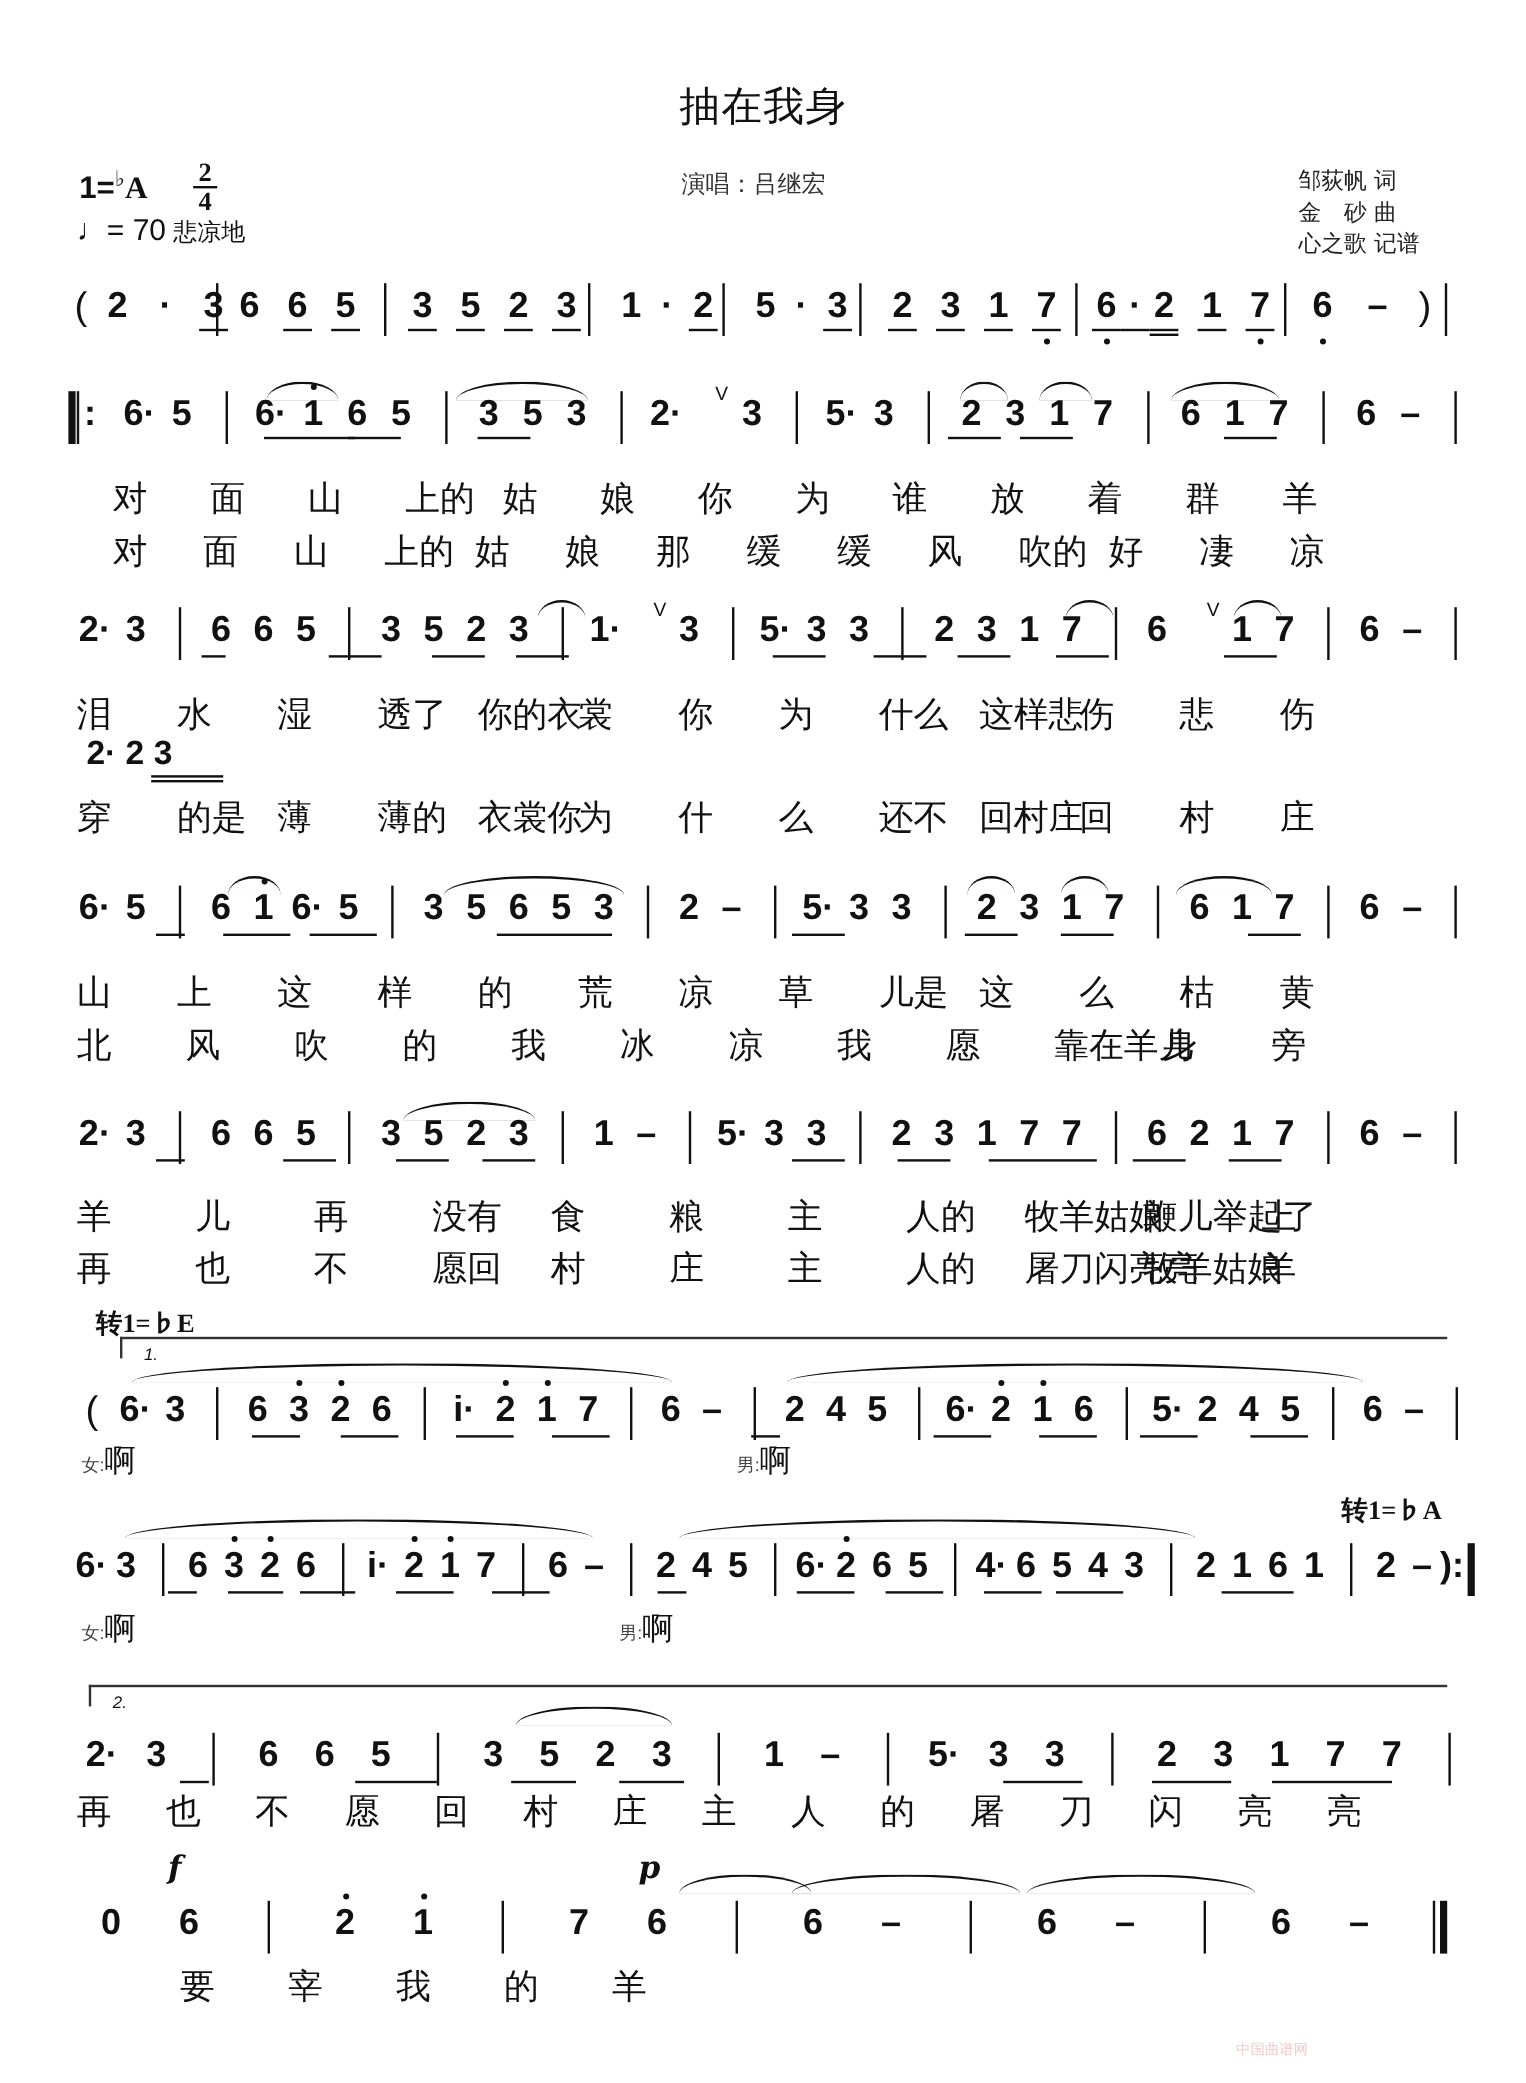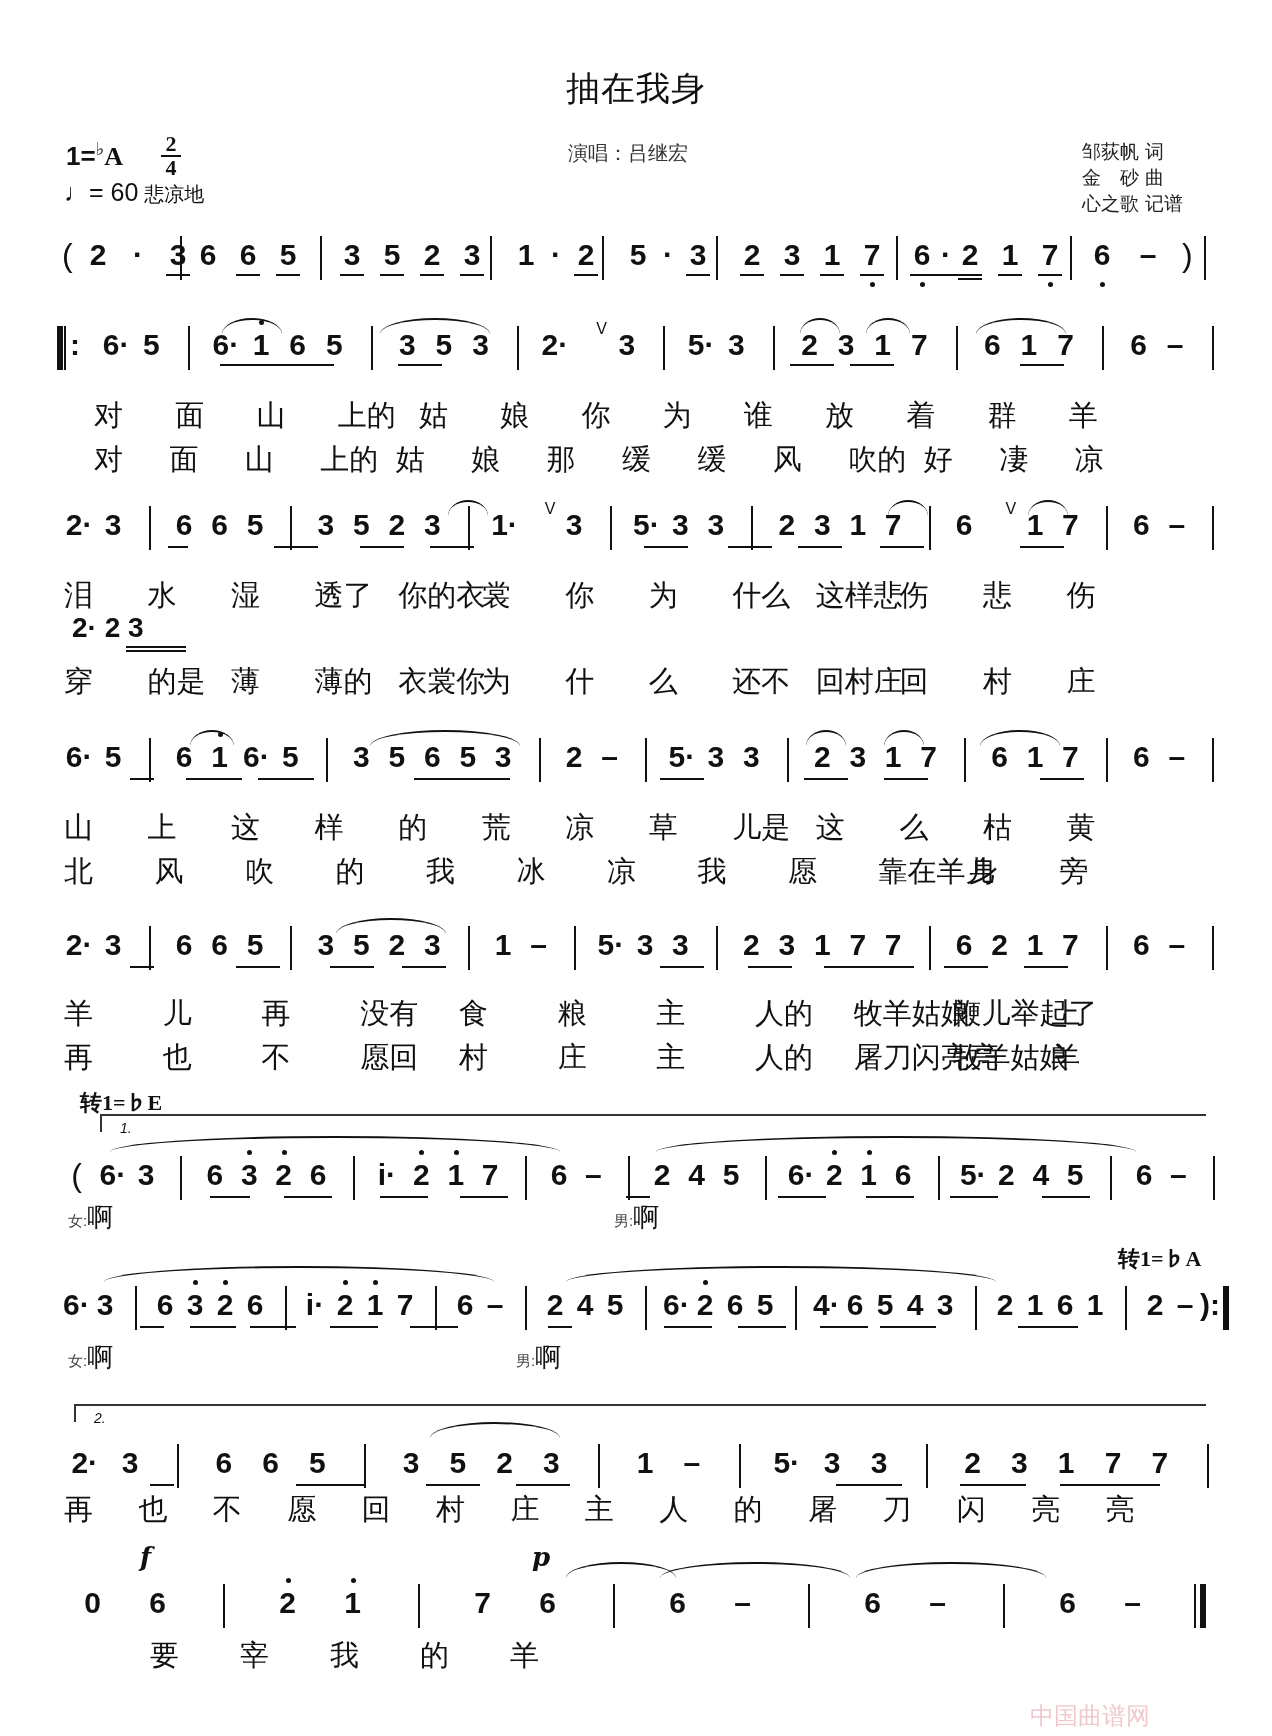--- a/index.html
+++ b/index.html
@@ -26,37 +26,37 @@
   .slur{position:absolute;border-top:2px solid #111;border-radius:50% 50% 0 0 / 100% 100% 0 0;height:14px;}
   .breath{position:absolute;font-size:16px;font-family:"Liberation Sans",sans-serif;}
   .lyric{position:absolute;font-size:29px;white-space:pre;}
   .voltabar{position:absolute;height:2px;background:#333;}
   .voltaedge{position:absolute;width:2px;background:#333;}
   .voltanum{position:absolute;font-size:14px;font-style:italic;}
   .keychange{position:absolute;font-size:22px;font-weight:bold;font-family:"Liberation Serif",serif;}
   .part{position:absolute;font-size:26px;}
   .part .who{font-size:15px;color:#444;}
   .dyn{position:absolute;font-family:"DejaVu Serif",serif;font-style:italic;font-weight:bold;font-size:26px;}
-  .watermark{position:absolute;left:1030px;top:1700px;font-size:24px;color:#e9b3b6;opacity:.7;}
+  .watermark{position:absolute;left:1030px;top:1700px;font-size:12px;color:#e9b3b6;opacity:.7;}
 </style>
 </head>
 <body>
 
 <div class="title">抽在我身</div>
 
 <div class="key">
   <span class="num">1=</span><span class="flat">♭</span><span>A</span>
 </div>
 <div class="timesig">
   <div>2</div>
   <div class="bar"></div>
   <div>4</div>
 </div>
 <div class="tempo">
-  <span>♩</span><span>= 60</span><span class="exp">悲凉地</span>
+  <span>♩</span><span>= 70</span><span class="exp">悲凉地</span>
 </div>
 <div class="singer">演唱：吕继宏</div>
 <div class="credits">
   <div>邹荻帆 词</div>
   <div>金　砂 曲</div>
   <div>心之歌 记谱</div>
 </div>
 
 <div id="score">
     <div class="paren" style="left: 62px; top: 232px;">(</div>

